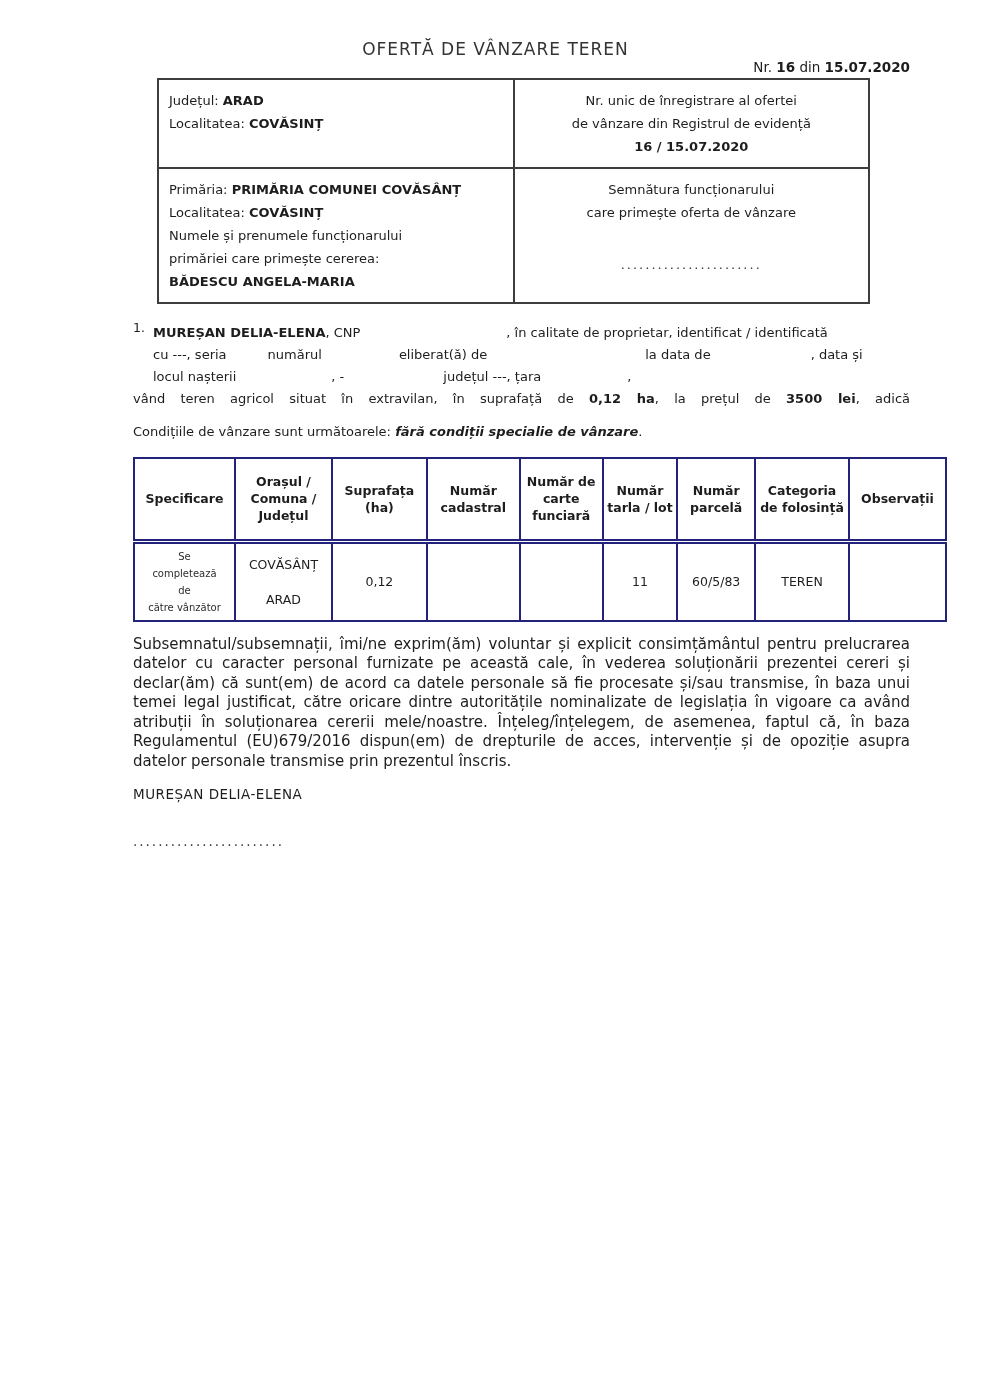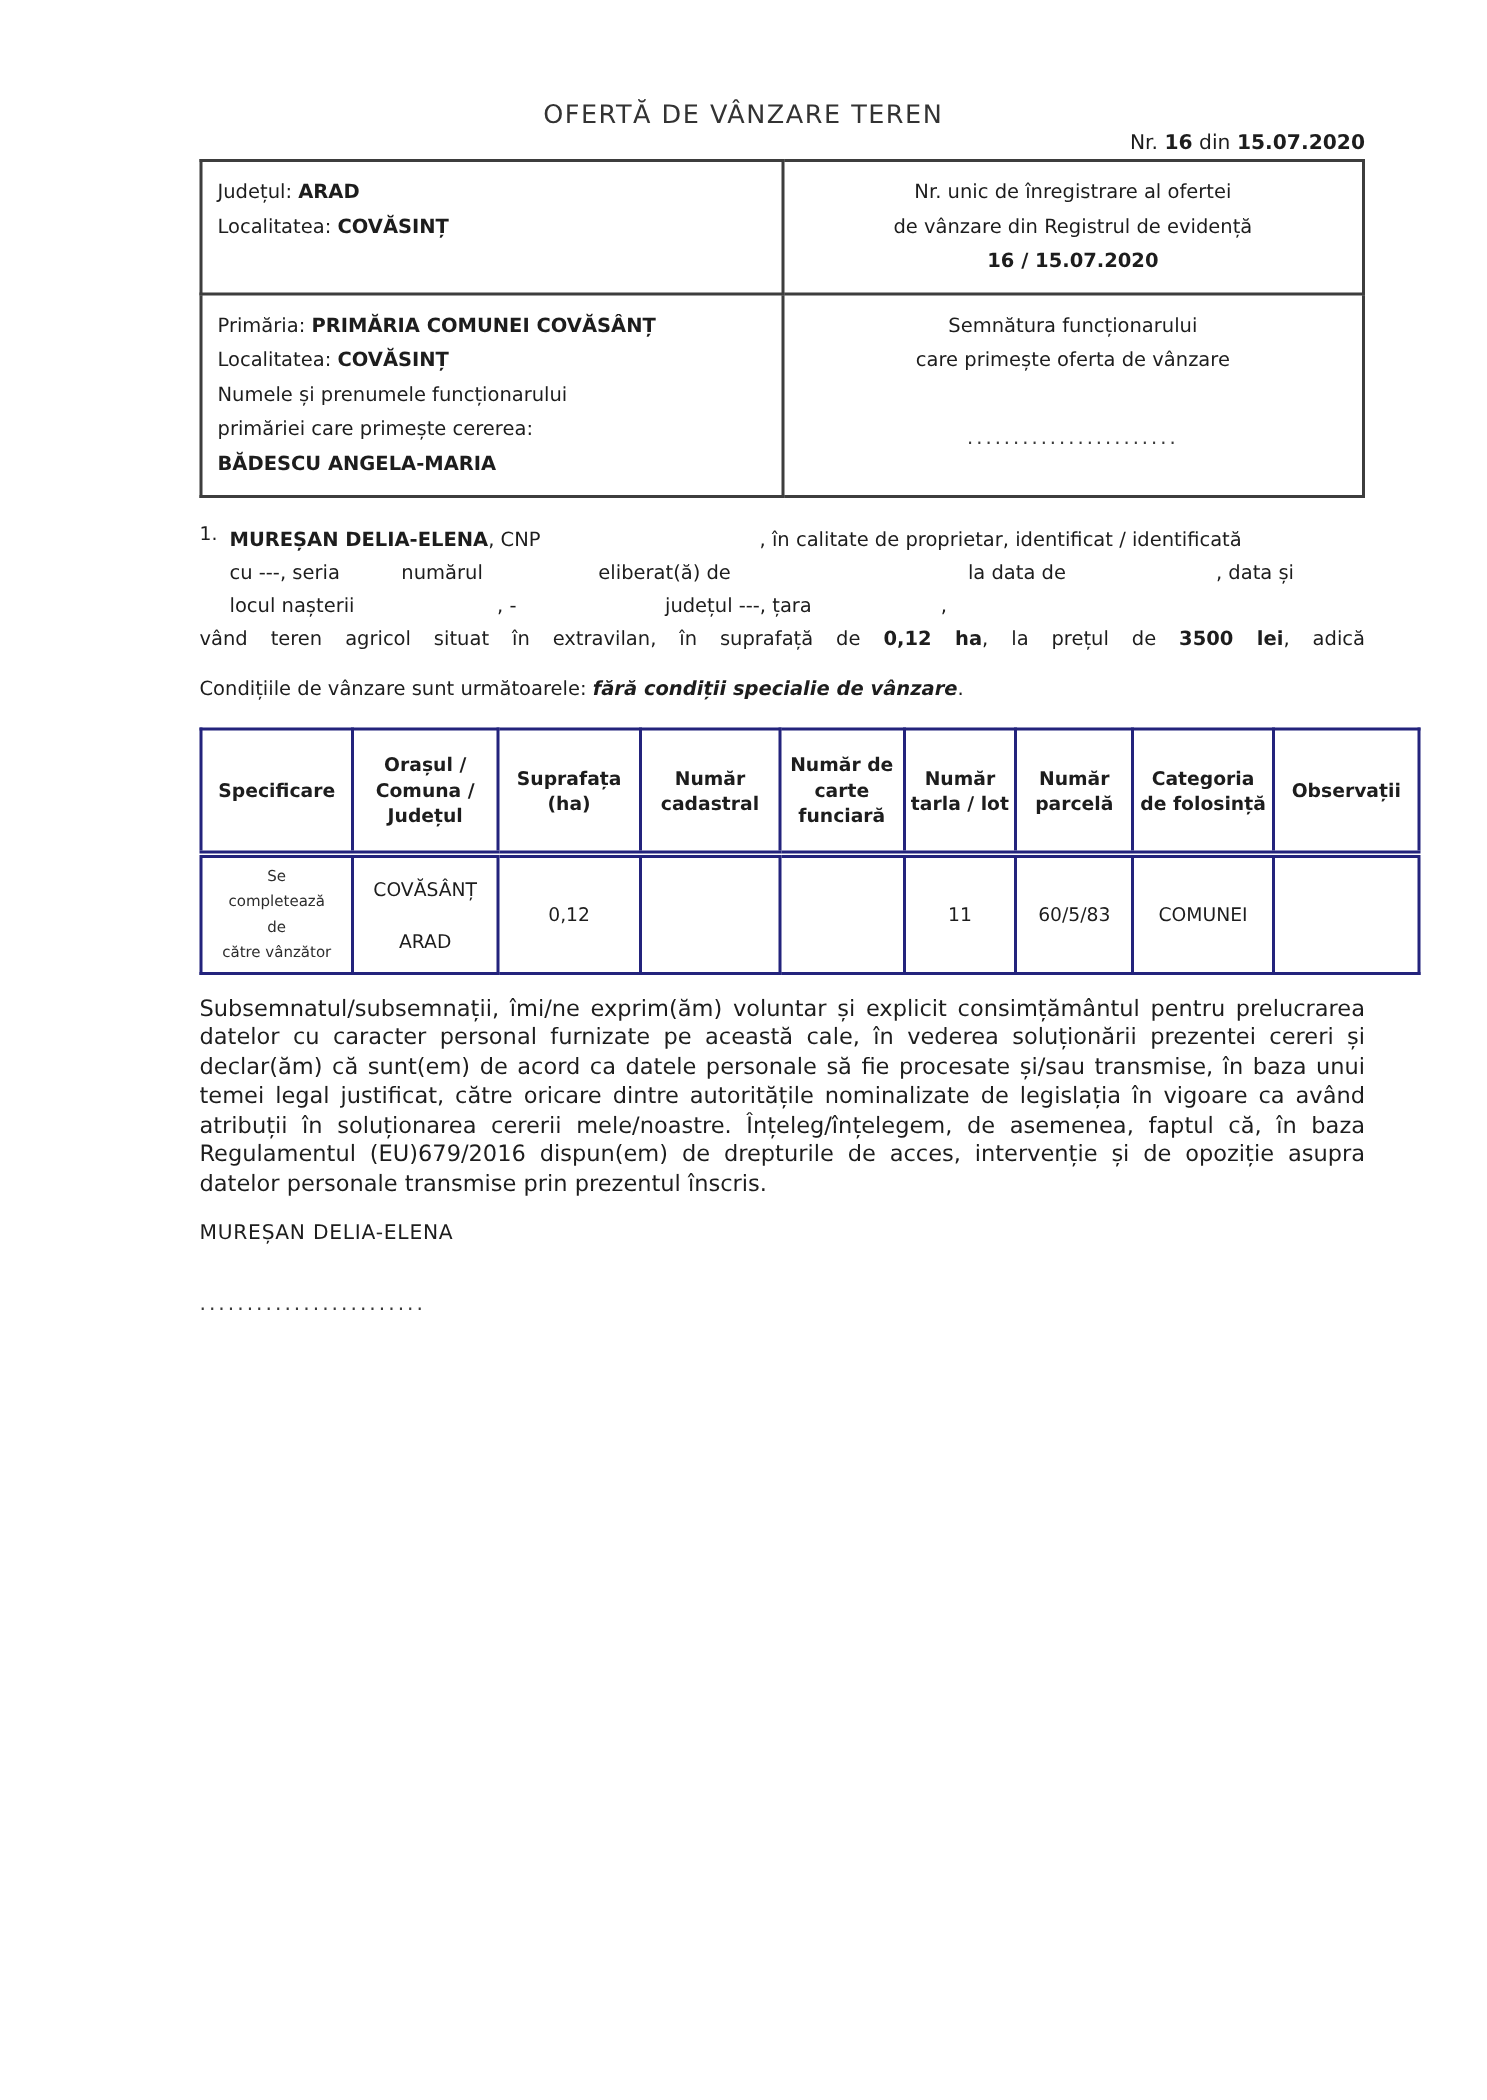--- a/index.html
+++ b/index.html
@@ -4,44 +4,45 @@
 <style>
   * { margin: 0; padding: 0; box-sizing: border-box; }
   html, body { background: #ffffff; }
   body {
     width: 991px; height: 1400px;
     font-family: "DejaVu Sans", sans-serif;
     color: #1d1d1d;
     position: relative;
     overflow: hidden;
   }
-  .page { padding-top: 67px; }
+  .page { padding-top: 39px; }
 
   .doc-title {
     text-align: center;
     font-size: 17px;
     letter-spacing: 1px;
     color: #333;
   }
 
   .content { margin-left: 133px; width: 777px; }
 
   .nr-line {
     margin-bottom: 3px;
     text-align: right;
     font-size: 13.5px;
   }
   .b { font-weight: bold; }
   .bi { font-weight: bold; font-style: italic; }
 
   table.info-table {
     border-collapse: collapse;
-    width: 777px;
+    width: 713px;
     table-layout: fixed;
     font-size: 13px;
+    margin-left: 24px;
   }
   table.info-table td {
     border: 2px solid #3d3d3d;
     vertical-align: top;
     padding: 9px 10px;
     line-height: 23px;
   }
   table.info-table tr.r1 td { height: 75px; }
   table.info-table tr.r2 td { height: 122px; }
   td.center { text-align: center; }
@@ -211,21 +212,21 @@
         </td>
         <td>
           <div>COVĂSÂNȚ</div>
           <div class="cell-line2">ARAD</div>
         </td>
         <td>0,12</td>
         <td></td>
         <td></td>
         <td>11</td>
         <td>60/5/83</td>
-        <td>COMUNEI</td>
+        <td>TEREN</td>
         <td></td>
       </tr>
     </tbody>
       </table>
 
     <div class="consent">Subsemnatul/subsemnații, îmi/ne exprim(ăm) voluntar și explicit consimțământul pentru prelucrarea datelor cu caracter personal furnizate pe această cale, în vederea soluționării prezentei cereri și declar(ăm) că sunt(em) de acord ca datele personale să fie procesate și/sau transmise, în baza unui temei legal justificat, către oricare dintre autoritățile nominalizate de legislația în vigoare ca având atribuții în soluționarea cererii mele/noastre. Înțeleg/înțelegem, de asemenea, faptul că, în baza Regulamentul (EU)679/2016 dispun(em) de drepturile de acces, intervenție și de opoziție asupra datelor personale transmise prin prezentul înscris.</div>
 
     <div class="seller-name">MUREȘAN DELIA-ELENA</div>
 
     <div class="seller-dots">........................</div>

